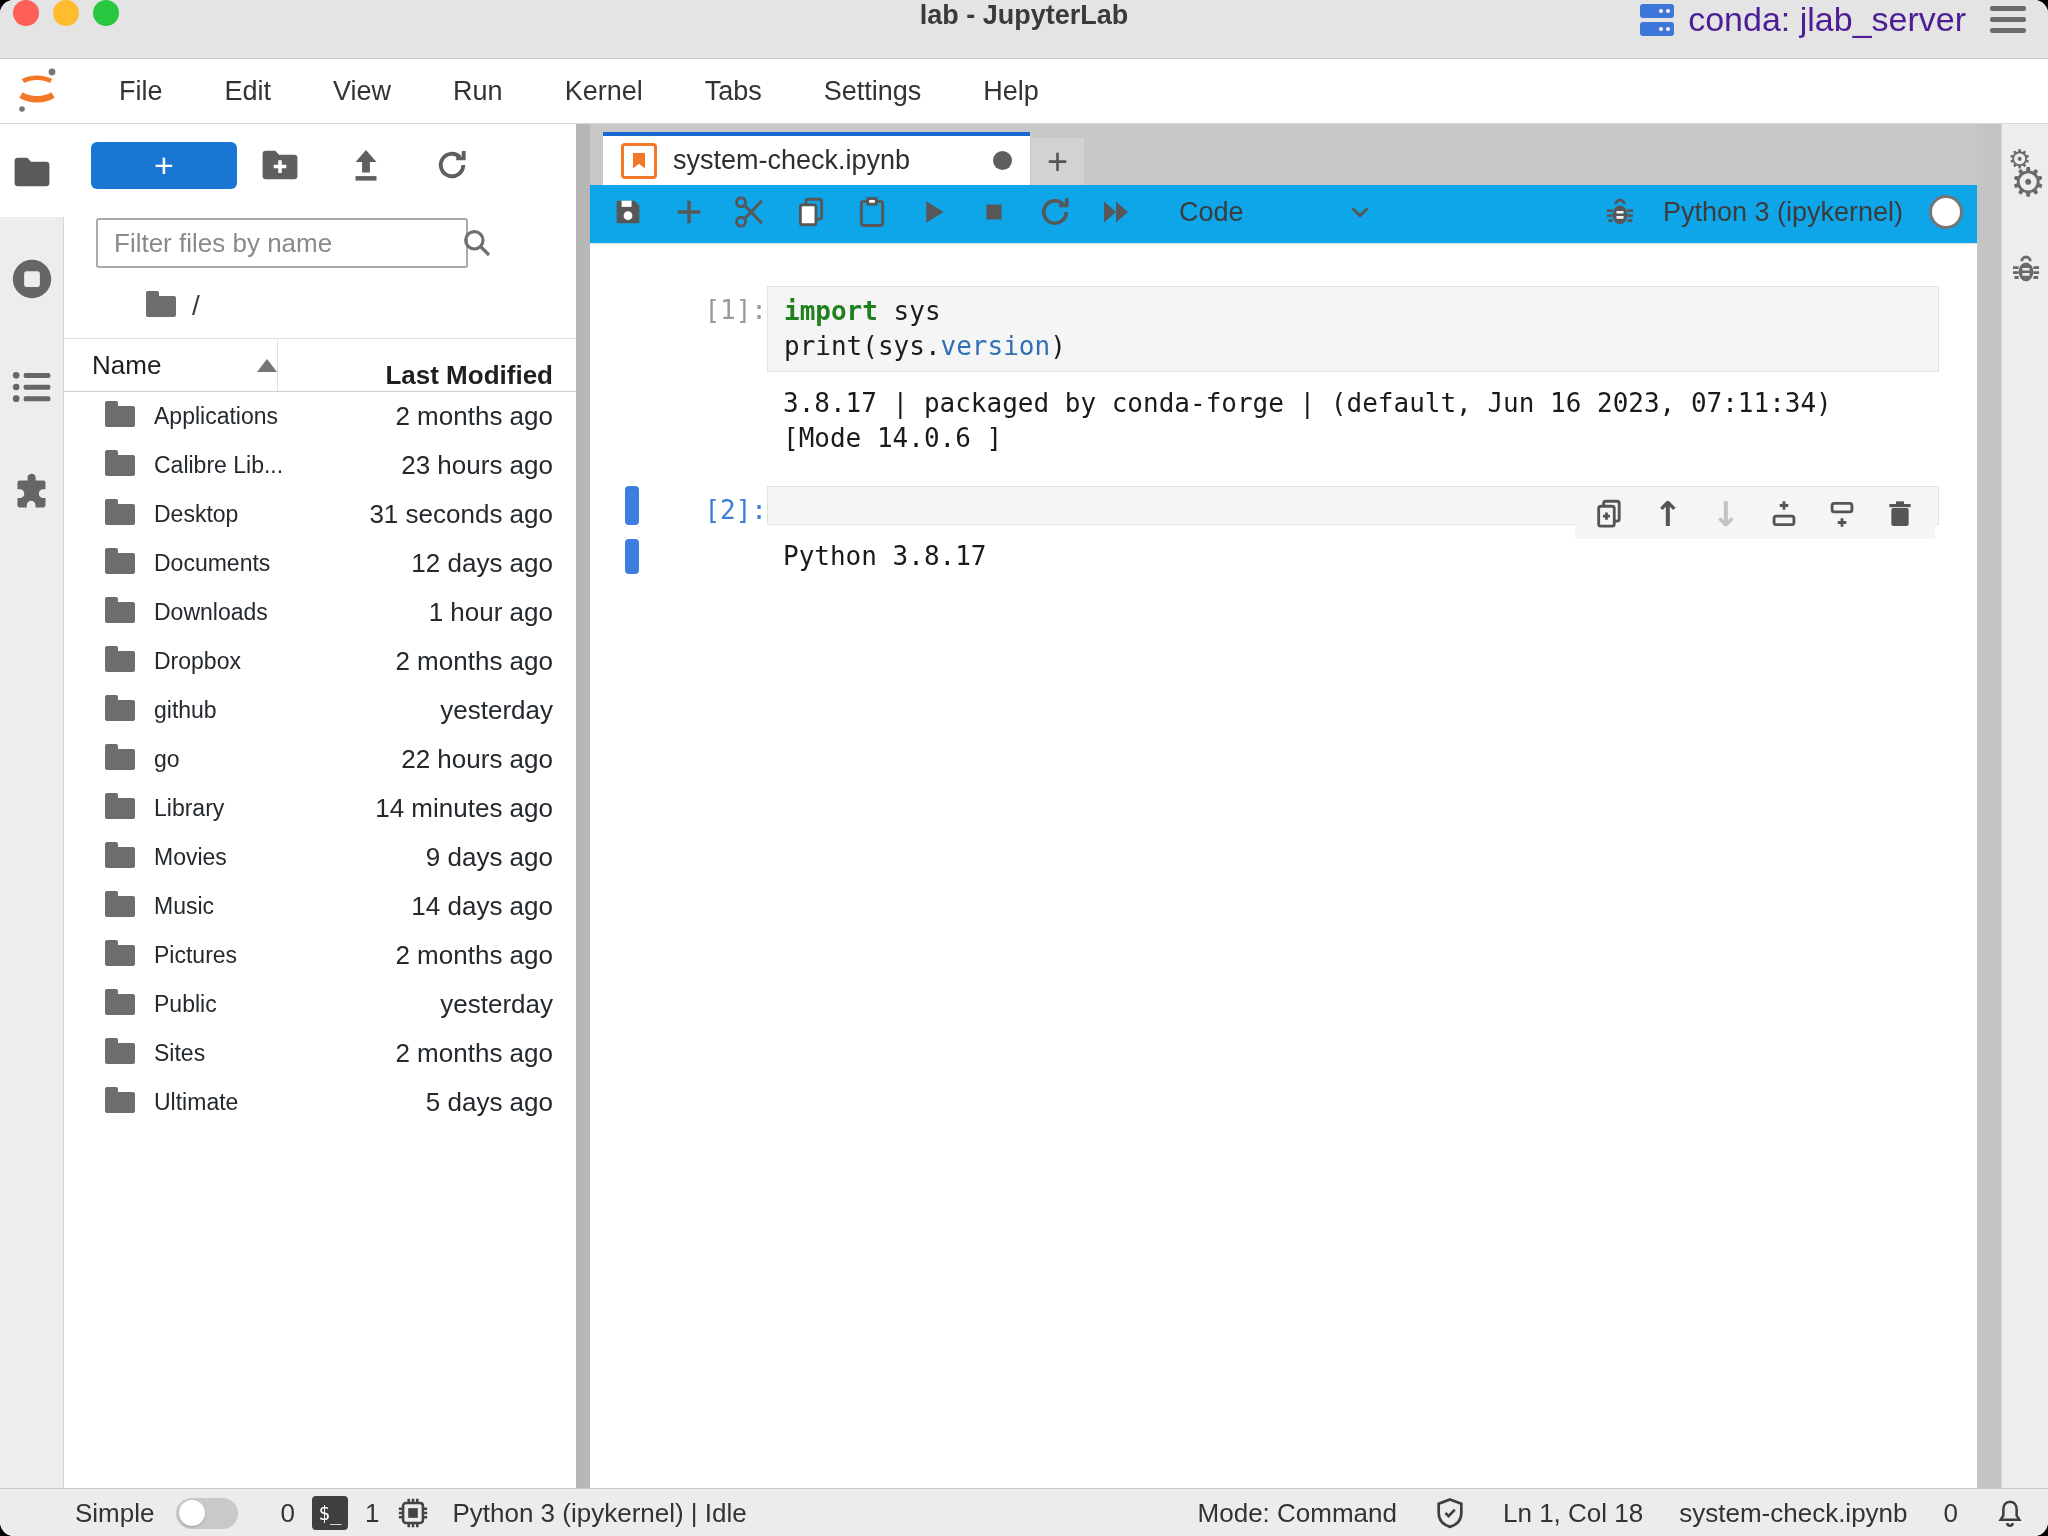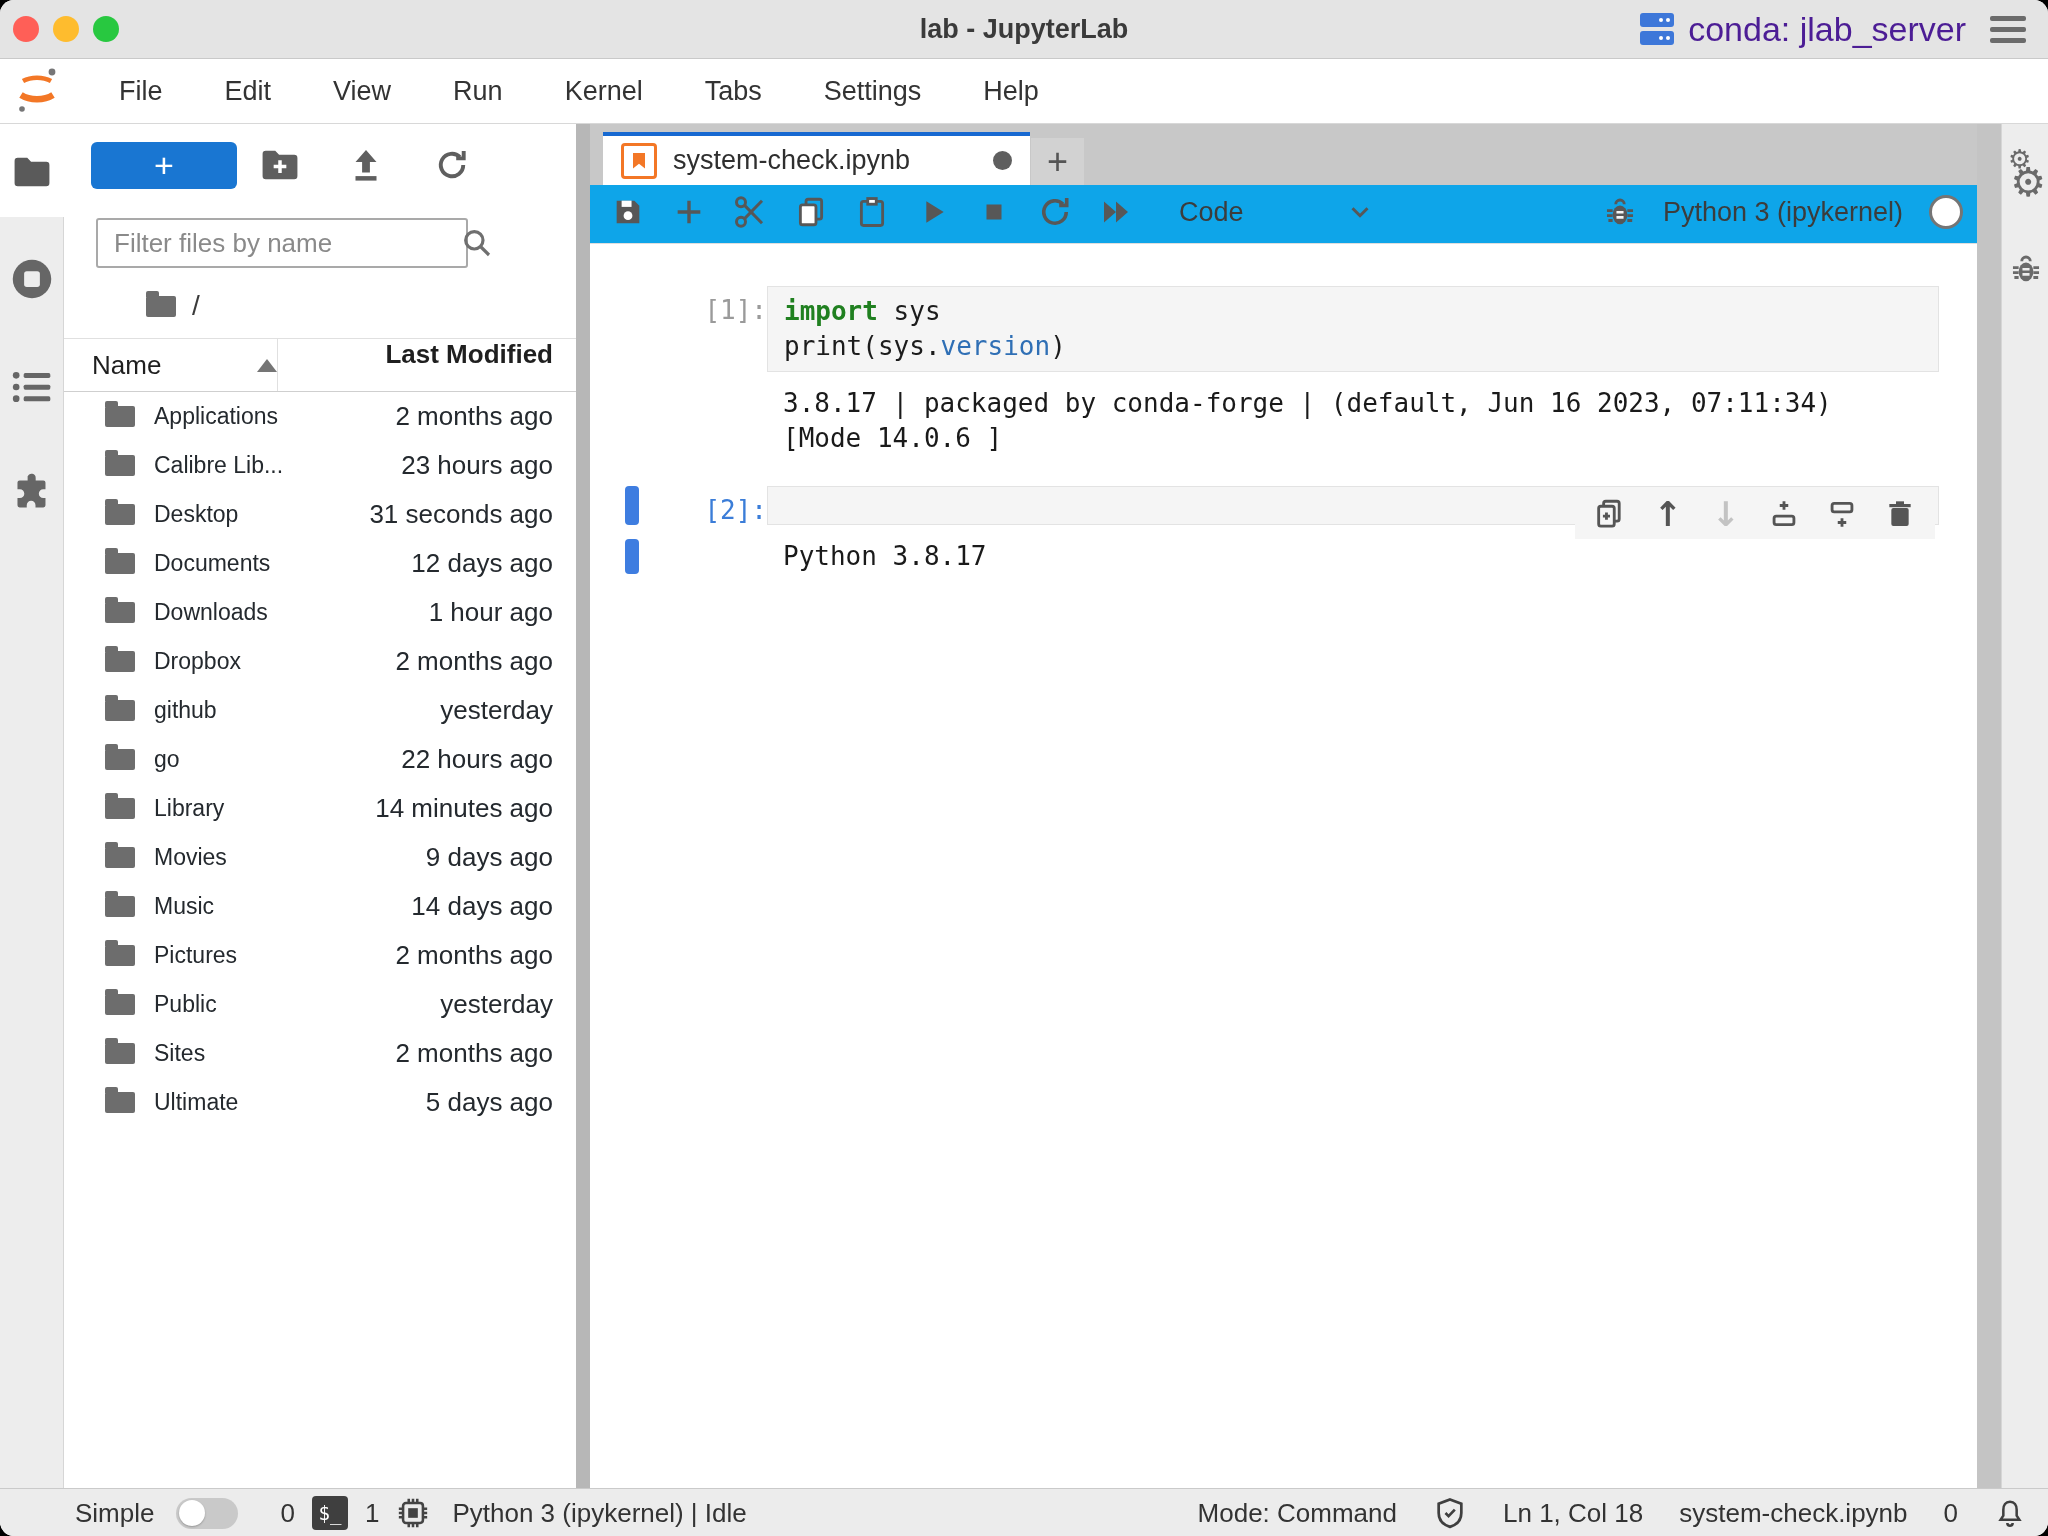--- a/index.html
+++ b/index.html
@@ -1,19 +1,19 @@
 <!DOCTYPE html>
 <html><head>
 <meta charset="utf-8">
 <style>
   html,body{margin:0;padding:0;background:#000;}
   .window{position:relative;width:2048px;height:1536px;background:#fff;border-radius:14px;overflow:hidden;
           font-family:"Liberation Sans", sans-serif;color:#333;}
   
-  .titlebar{height:58px;background:#e4e4e4;border-bottom:1px solid #c9c9c9;display:flex;align-items:center;position:relative;gap:16px;}
+  .titlebar{height:58px;background:#e4e4e4;border-bottom:1px solid #c9c9c9;display:flex;align-items:flex-start;position:relative;gap:16px;}
   .lights{display:flex;gap:14px;margin-left:13px;}
   .light{width:26px;height:26px;border-radius:50%;}
   .light.red{background:#ff5f57}.light.yellow{background:#febc2e}.light.green{background:#28c840}
   .win-title{position:absolute;left:0;right:0;text-align:center;font-size:27px;font-weight:700;color:#3a3a3a;}
   .title-right{margin-left:auto;display:flex;align-items:center;gap:14px;padding-right:22px;z-index:2;}
   .server-icon{display:flex;flex-direction:column;gap:4px;}
   .server-icon .bar{width:34px;height:14px;background:#3d77d9;border-radius:3px;position:relative;}
   .server-icon .bar::after{content:"";position:absolute;right:4px;top:5px;width:4px;height:4px;border-radius:50%;background:#fff;box-shadow:-7px 0 0 #fff;}
   .conda-label{font-size:34px;color:#4c1d95;}
   .hamburger{display:flex;flex-direction:column;gap:6px;margin-left:10px;cursor:pointer;}
@@ -34,21 +34,21 @@
   .fb-act-icon{width:86px;display:flex;justify-content:center;cursor:pointer;}
   .fb-filter{margin:24px 0 0 32px;width:368px;height:46px;border:2px solid #a9a9a9;border-radius:3px;display:flex;align-items:center;background:#fff;}
   .fb-filter input{flex:1;border:none;outline:none;font-size:26px;padding:0 0 0 16px;color:#333;font-family:"Liberation Sans",sans-serif;background:transparent;}
   .fb-filter input::placeholder{color:#8a8a8a;}
   .fb-filter .search-wrap{padding:0 12px;display:flex;}
   .breadcrumb{display:flex;align-items:center;gap:16px;padding:22px 0 16px 41px;border-bottom:1px solid #e0e0e0;}
   .crumb-sep{font-size:28px;color:#3a3a3a;}
   .fb-header{display:flex;align-items:center;height:52px;border-bottom:1px solid #cfcfcf;font-size:26px;color:#1f1f1f;}
   .fb-header .name-col{flex:1;display:flex;align-items:center;padding-left:28px;font-weight:400;}
   .sort-arrow{width:0;height:0;border-left:10px solid transparent;border-right:10px solid transparent;border-bottom:13px solid #757575;margin-left:96px;}
-  .fb-header .mod-col{width:276px;border-left:1px solid #e0e0e0;text-align:right;padding-right:23px;font-weight:700;height:100%;display:flex;align-items:flex-start;justify-content:flex-end;}
+  .fb-header .mod-col{width:276px;border-left:1px solid #e0e0e0;text-align:right;padding-right:23px;font-weight:700;height:100%;display:flex;align-items:flex-end;justify-content:flex-end;}
   .fb-rows{flex:1;overflow:hidden;}
   .file-row{display:flex;align-items:center;height:49px;cursor:pointer;}
   .file-row .fname{font-size:23px;color:#24292e;margin-left:19px;flex:1;white-space:nowrap;}
   .file-row .ftime{font-size:26px;color:#24292e;width:240px;text-align:right;padding-right:23px;white-space:nowrap;}
   .folder-glyph{width:30px;height:21px;background:#6d6d6d;border-radius:2px;position:relative;margin-left:41px;flex:none;}
   .folder-glyph::before{content:"";position:absolute;top:-5px;left:0;width:13px;height:6px;background:#6d6d6d;border-radius:2px 2px 0 0;}
   
   .v-divider{width:14px;background:#b7b7b7;flex:none;}
   
   .main-dock{flex:1;display:flex;flex-direction:column;min-width:0;}

